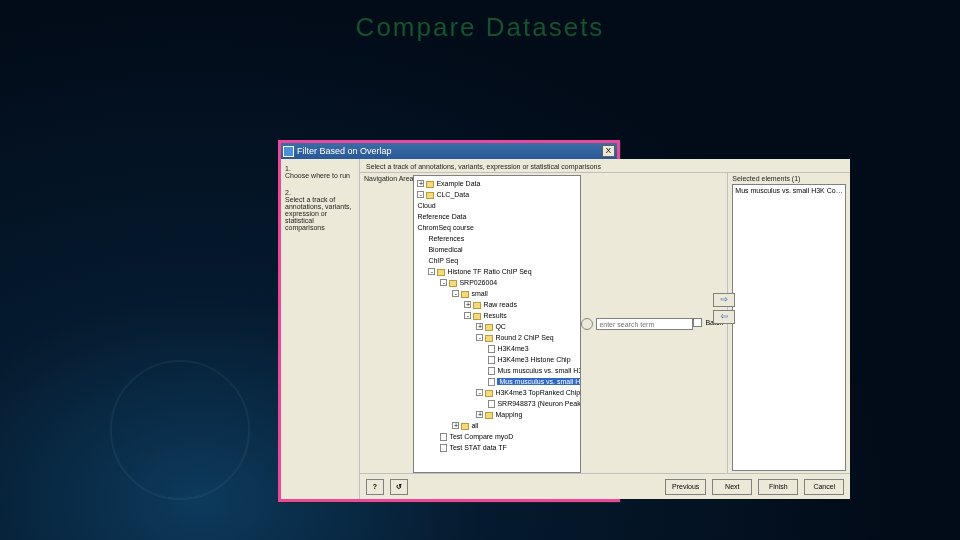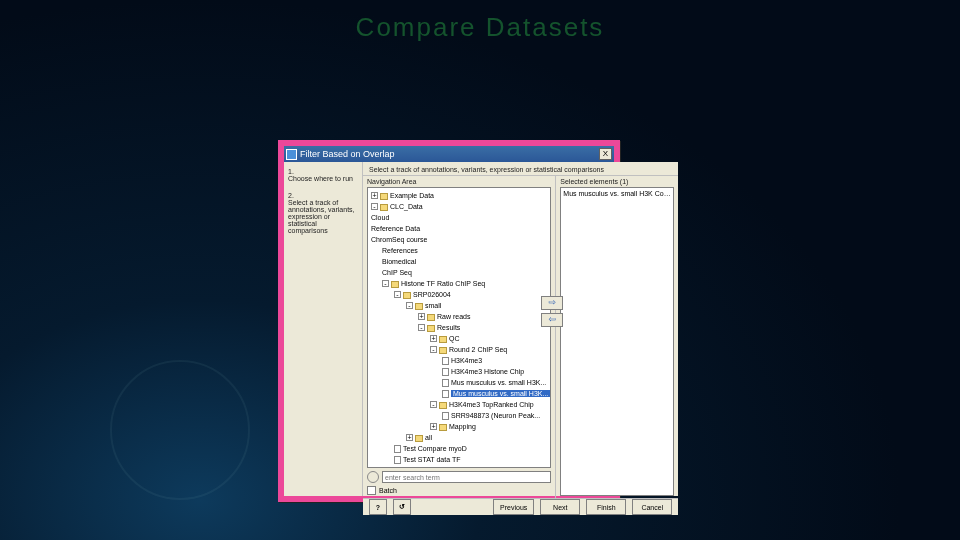--- a/index.html
+++ b/index.html
@@ -16,21 +16,21 @@
     letter-spacing:2px;
     text-align:center;
     padding-top:12px;
     font-weight:400;
   }
   .window {
     position:absolute;
     left:278px; top:140px;
     width:342px; height:362px;
     background:#000000;
-    border:6px solid #ec4899;
+    border:3px solid #ec4899;
     box-shadow: 1px 1px 0 #222;
   }
   .titlebar {
     height:16px;
     background: linear-gradient(#3a6ea5,#2b5797);
     color:#fff;
     font-size:9px;
     display:flex; align-items:center;
     padding:0 2px;
   }
@@ -65,21 +65,21 @@
     background:#ece9d8;
     position:relative;
   }
   .instr {
     font-size:7px; color:#222;
     padding:4px 6px 2px 6px;
     border-bottom:1px solid #c0c0c0;
   }
   .midrow { flex:1; display:flex; }
   .navarea {
-    flex:1; display:flex; flex-direction:column;
+    flex:1; display:flex; 
     border-right:1px solid #c0c0c0;
     padding:2px 4px 0 4px;
   }
   .navarea .lbl { font-size:7px; color:#222; margin-bottom:2px;}
   .tree {
     flex:1;
     background:#fff;
     border:1px solid #808080;
     font-size:7px;
     color:#000;

